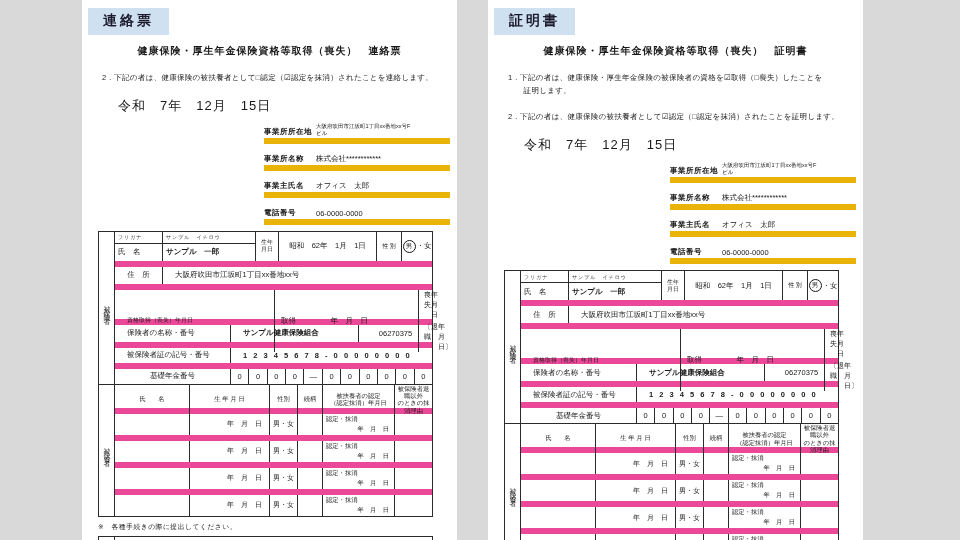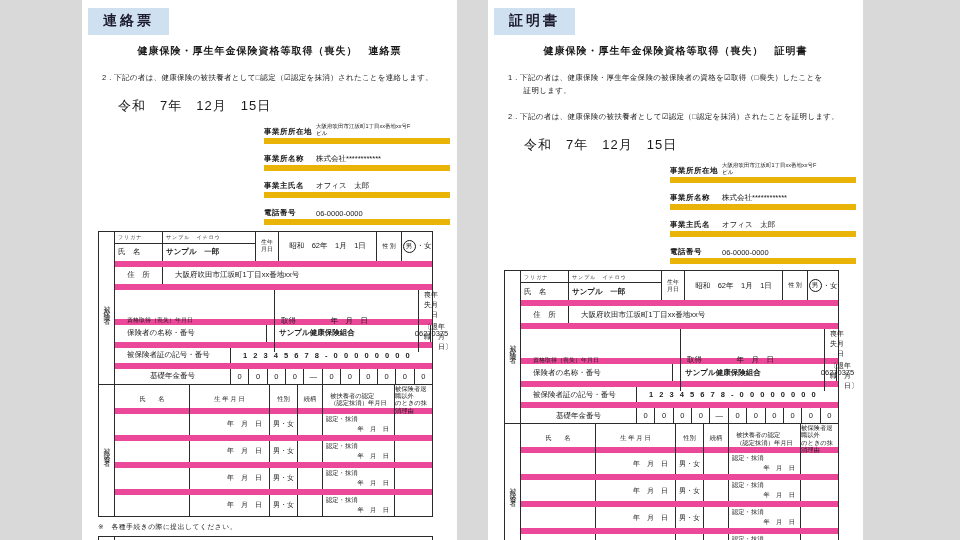--- a/index.html
+++ b/index.html
@@ -28,36 +28,36 @@
   .tbl{margin:6px 24px 0 16px;border:1.5px solid #2b2b2b;font-size:7.5px;}
   .section{display:flex;}
   .section + .section{border-top:1px solid #2b2b2b;}
   .side{flex:0 0 15px;border-right:1px solid #2b2b2b;display:flex;align-items:center;justify-content:center;
         writing-mode:vertical-rl;text-orientation:upright;font-size:7px;letter-spacing:4px;}
   .rows{flex:1;min-width:0;}
   .row{display:grid;}
   .row + .row{border-top:6px solid #ec4899;}
   .row > div + div{border-left:1px solid #2b2b2b;}
   .cell{display:flex;align-items:center;min-width:0;}
-  .ctr{justify-content:center;text-align:left;}
+  .ctr{justify-content:center;text-align:center;}
   .lpad{padding-left:12px;}
   .pre{white-space:pre-line;line-height:1.15;}
   .sm{font-size:6px;}
   .bold{font-weight:bold;}
 
   .r-name{grid-template-columns:47px 93px 23px 1fr 25px 31px;height:29px;}
   .stack{display:flex;flex-direction:column;justify-content:stretch;}
   .stk-top{flex:0 0 11px;border-bottom:1px solid #2b2b2b;font-size:5px;display:flex;align-items:center;padding-left:3px;letter-spacing:1px;color:#333;}
   .stk-bot{flex:1;display:flex;align-items:center;padding-left:3px;}
   .r-addr{grid-template-columns:47px 1fr;height:17px;}
   .r-acq{grid-template-columns:115px 100px 1fr;height:29px;gap:44px;}
   .splitline{display:flex;justify-content:space-between;width:100%;padding:0 6px;}
   .twoline{display:flex;flex-direction:column;justify-content:center;gap:2px;width:100%;font-size:7px;}
   .twoline .l1,.twoline .l2{display:flex;justify-content:space-between;padding:0 5px;}
-  .r-insurer{grid-template-columns:115px 128px 1fr;height:17px;gap:36px;}
+  .r-insurer{grid-template-columns:115px 128px 1fr;height:17px;}
   .r-symbol{grid-template-columns:115px 1fr;height:15px;}
   .symval{letter-spacing:2px;font-weight:bold;}
   .r-pension{grid-template-columns:115px repeat(11,1fr);height:15px;}
   .r-dephead{grid-template-columns:74px 80px 28px 25px 72px 1fr;height:23px;font-size:6.3px;}
   .r-dep{grid-template-columns:74px 80px 28px 25px 72px 1fr;height:21px;font-size:7px;}
   .depdate{justify-content:flex-end;padding-right:7px;}
   .appr{display:flex;flex-direction:column;justify-content:center;width:100%;font-size:6.3px;gap:1px;}
   .appr .a1{text-align:left;padding-left:3px;}
   .appr .a2{text-align:right;padding-right:5px;}
 

